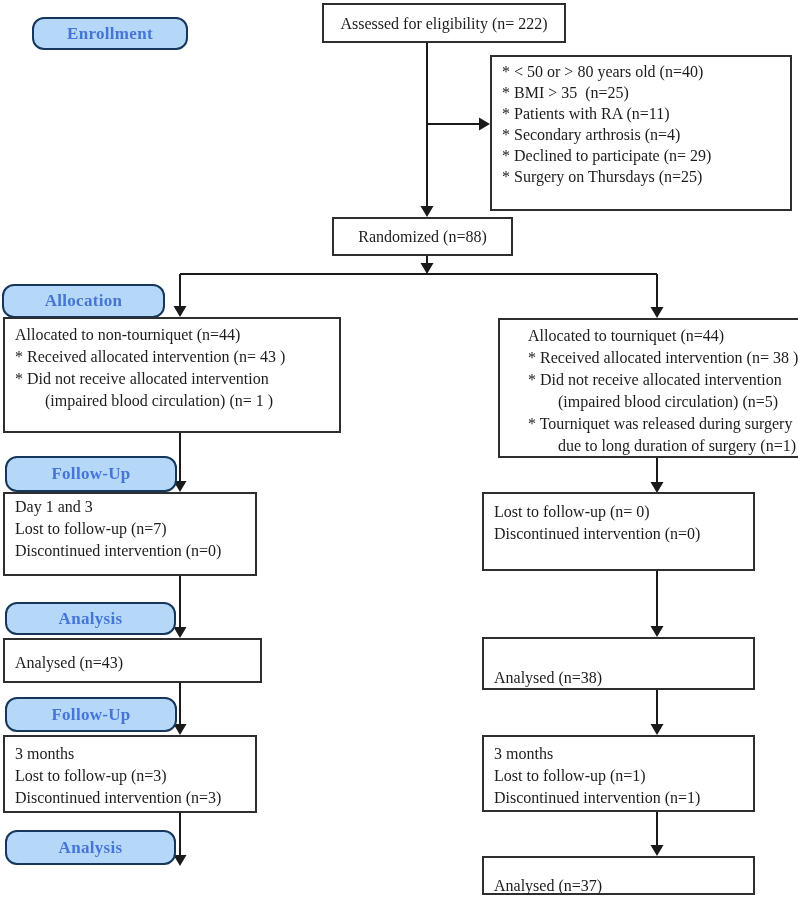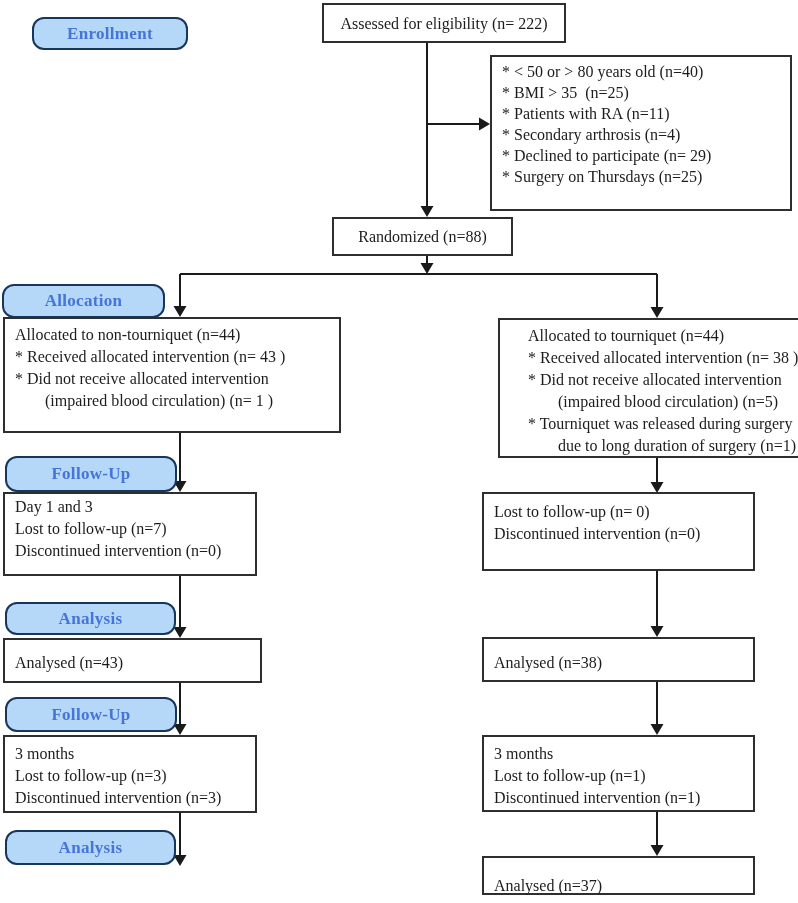--- a/index.html
+++ b/index.html
@@ -133,21 +133,21 @@
 
   <div class="fbox pad lh22" style="left:482px;top:492px;width:273px;height:79px;padding-top:7px;">
     <div class="ln">Lost to follow-up (n= 0)</div>
     <div class="ln">Discontinued intervention (n=0)</div>
   </div>
 
   <div class="fbox pad" style="left:3px;top:638px;width:259px;height:45px;padding-top:12px;">
     <div class="ln">Analysed (n=43)</div>
   </div>
 
-  <div class="fbox pad" style="left:482px;top:637px;width:273px;height:45px;padding-top:13px;">
+  <div class="fbox pad" style="left:482px;top:637px;width:273px;height:53px;padding-top:28px;">
     <div class="ln">Analysed (n=38)</div>
   </div>
 
   <div class="fbox pad lh22" style="left:3px;top:735px;width:254px;height:78px;padding-top:6px;">
     <div class="ln">3 months</div>
     <div class="ln">Lost to follow-up (n=3)</div>
     <div class="ln">Discontinued intervention (n=3)</div>
   </div>
 
   <div class="fbox pad lh22" style="left:482px;top:735px;width:273px;height:77px;padding-top:6px;">

